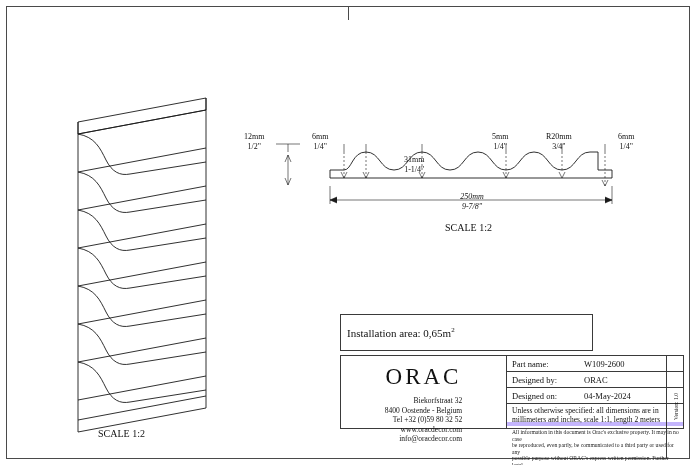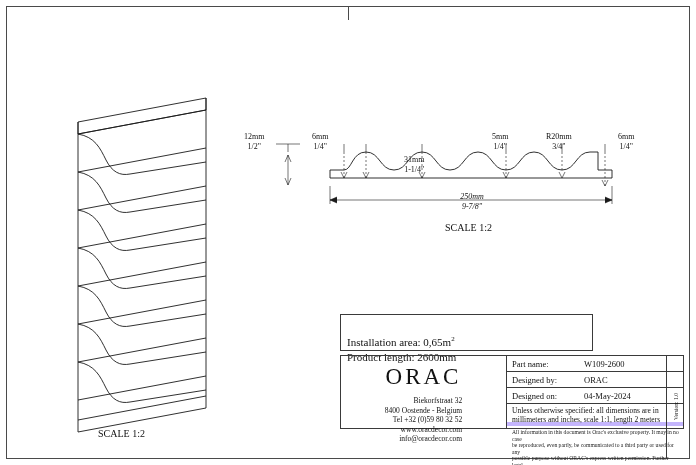--- a/index.html
+++ b/index.html
@@ -61,21 +61,21 @@
   }
   
   .infobox {
     position: absolute;
     left: 340px;
     top: 314px;
     width: 253px;
     height: 37px;
     border: 1px solid #3a3a3a;
     box-sizing: border-box;
-    padding: 17px 6px;
+    padding: 8px 6px;
     font-size: 11px;
     line-height: 15px;
   }
   .infobox sup {
     font-size: 7px;
     vertical-align: super;
   }
   
   .titleblock {
     position: absolute;
@@ -294,24 +294,20 @@
   </div>
 
   <div class="scale-label" style="left:445px; top:222px;">SCALE  1:2</div>
   <div class="scale-label" style="left:98px; top:428px;">SCALE  1:2</div>
 
   <div class="infobox">
     <div>
       <span>Installation area:</span>
       <span>0,65m</span><sup>2</sup>
     </div>
-    <div>
-      <span>Product length:</span>
-      <span>2600mm</span>
-    </div>
   </div>
 
   <div class="titleblock">
     <div class="tb-left">
       <div class="brand">ORAC</div>
       <div class="addr">
         <div>Biekorfstraat 32</div>
         <div>8400 Oostende - Belgium</div>
         <div>Tel  +32 (0)59 80 32 52</div>
         <div>www.oracdecor.com</div>

